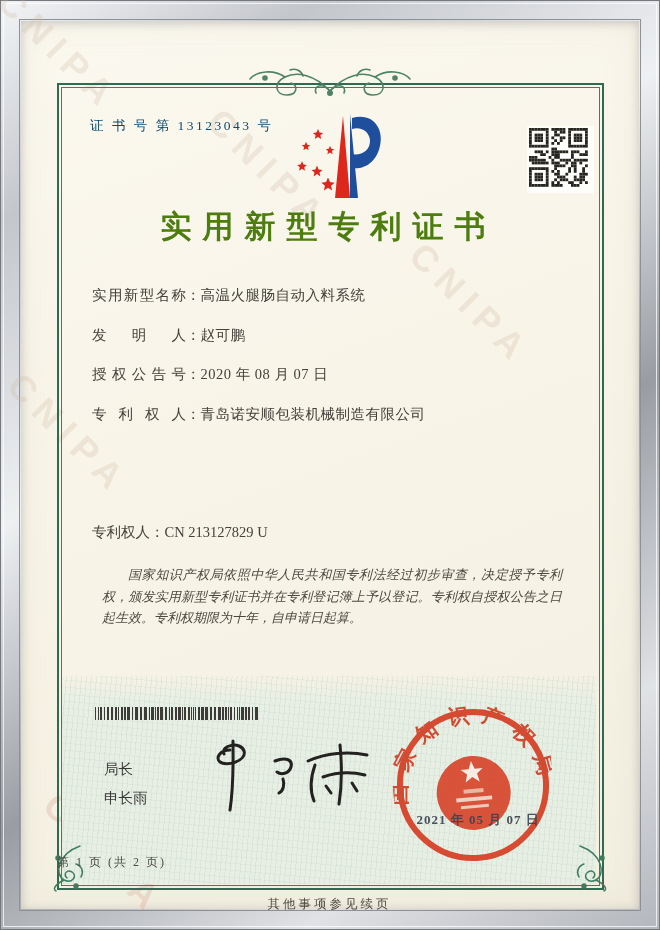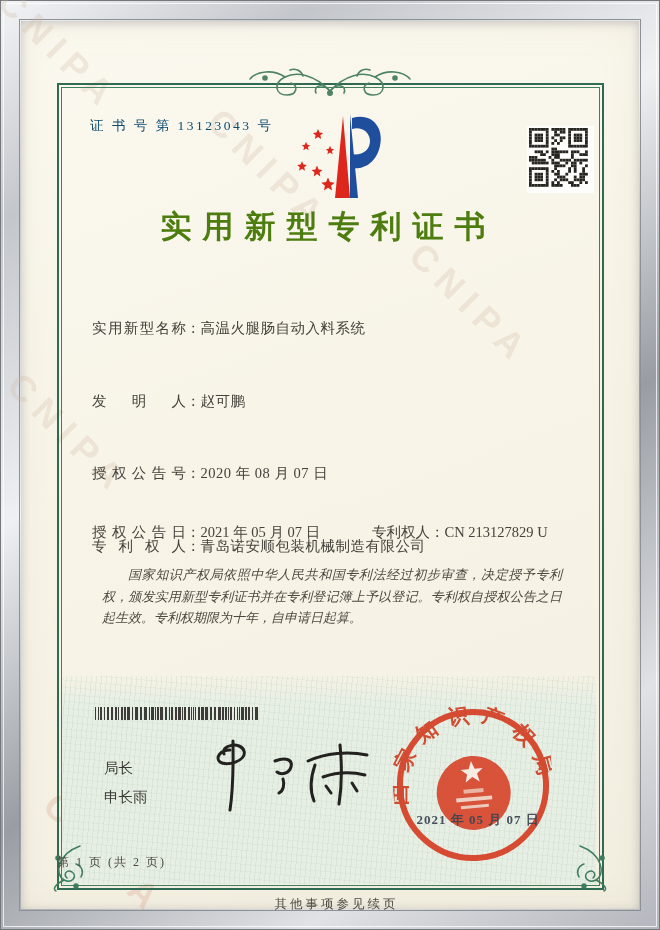--- a/index.html
+++ b/index.html
@@ -28,40 +28,40 @@
   .gband{position:absolute;left:61px;top:676px;width:535px;height:208px;
       background-image:
         repeating-linear-gradient(95deg, rgba(120,165,135,.12) 0 1px, rgba(0,0,0,0) 1px 5px),
         repeating-linear-gradient(5deg, rgba(120,165,135,.08) 0 1px, rgba(0,0,0,0) 1px 7px),
         linear-gradient(180deg, rgba(231,239,228,0) 0, rgba(231,239,228,.95) 26px, #e7efe4 60px);}
   
   .cert-no{position:absolute;left:90px;top:117px;font-size:13.5px;letter-spacing:2.5px;color:#0c4a6e;}
   .title{position:absolute;left:57px;top:206px;width:543px;text-align:center;
       font-size:31px;font-weight:bold;letter-spacing:11px;color:#4d7c0f;}
   .fields{position:absolute;left:92px;top:284px;width:482px;font-size:14.5px;color:#45423c;}
-  .frow{height:39.5px;line-height:22px;white-space:nowrap;margin-top:33px;}
+  .frow{height:39.5px;line-height:22px;white-space:nowrap;}
   .flabel{display:inline-block;width:94px;text-align:justify;text-align-last:justify;vertical-align:top;}
   .fcolon{display:inline-block;vertical-align:top;}
   .fvalue{display:inline-block;vertical-align:top;letter-spacing:.5px;}
   .grant-row{position:absolute;left:92px;top:521px;width:482px;font-size:14.5px;
       color:#45423c;display:flex;line-height:22px;white-space:nowrap;}
   .grant-first{width:280px;flex:none;}
   .legal{position:absolute;left:90px;top:552px;width:484px;font-size:13px;line-height:21.5px;
       color:#4c4840;text-align:justify;font-style:italic;}
   .legal p{margin:12px;text-indent:2em;}
   .barcode{position:absolute;left:95px;top:706px;width:168px;height:13px;}
   .signer{position:absolute;left:104px;top:755px;font-size:14.5px;line-height:29px;color:#3a3a36;
-      font-family:Liberation Mono, monospace;}
+      font-family:Liberation Serif, serif;}
   .signature{position:absolute;left:196px;top:738px;}
   .seal{position:absolute;left:393px;top:705px;width:160px;height:160px;transform:rotate(-5deg);z-index:5;}
   .date-stamp{position:absolute;left:399px;top:811px;width:158px;z-index:6;text-align:center;
       font-size:13px;font-weight:bold;letter-spacing:1px;color:#3c4452;opacity:.92;}
   .page-info{position:absolute;left:57px;top:854px;width:543px;text-align:left;
       font-size:12px;letter-spacing:2px;color:#4e4a42;}
-  .footer-note{position:absolute;left:65px;top:896px;width:543px;text-align:center;
+  .footer-note{position:absolute;left:58px;top:896px;width:543px;text-align:center;
       font-size:12.5px;letter-spacing:3px;color:#4c4840;}
   .ornament-top{position:absolute;left:243px;top:64px;}
   .corner-orn{position:absolute;top:844px;}
   .corner-orn.left{left:46px;}
   .corner-orn.right{left:574px;transform:scaleX(-1);}
   .logo{position:absolute;left:286px;top:108px;}
   .qr{position:absolute;left:527px;top:126px;width:63px;height:63px;background:#fdfdfb;padding:2px;}
 </style>
 </head>
 <body>
@@ -370,23 +370,20 @@
   <div class="title">实用新型专利证书</div>
 
   <div class="fields">
       <div class="frow"><span class="flabel">实用新型名称</span><span class="fcolon">：</span><span class="fvalue">高温火腿肠自动入料系统</span></div>
       <div class="frow"><span class="flabel">发明人</span><span class="fcolon">：</span><span class="fvalue">赵可鹏</span></div>
       <div class="frow"><span class="flabel">授权公告号</span><span class="fcolon">：</span><span class="fvalue">2020 年 08 月 07 日</span></div>
       <div class="frow"><span class="flabel">专利权人</span><span class="fcolon">：</span><span class="fvalue">青岛诺安顺包装机械制造有限公司</span></div>
     </div>
 
   <div class="grant-row">
-    <span class="grant-first">
-      <span class="flabel">授权公告日</span><span>：</span><span>2021 年 05 月 07 日</span>
-    </span>
     <span>
       <span>专利权人</span><span>：</span><span>CN 213127829 U</span>
     </span>
   </div>
 
   <div class="legal">
       <p>国家知识产权局依照中华人民共和国专利法经过初步审查，决定授予专利权，颁发实用新型专利证书并在专利登记簿上予以登记。专利权自授权公告之日起生效。专利权期限为十年，自申请日起算。</p>
     </div>
 
   <div class="barcode" id="barcode"><svg width="168" height="13" viewBox="0 0 168 13" fill="#3d3c38">

